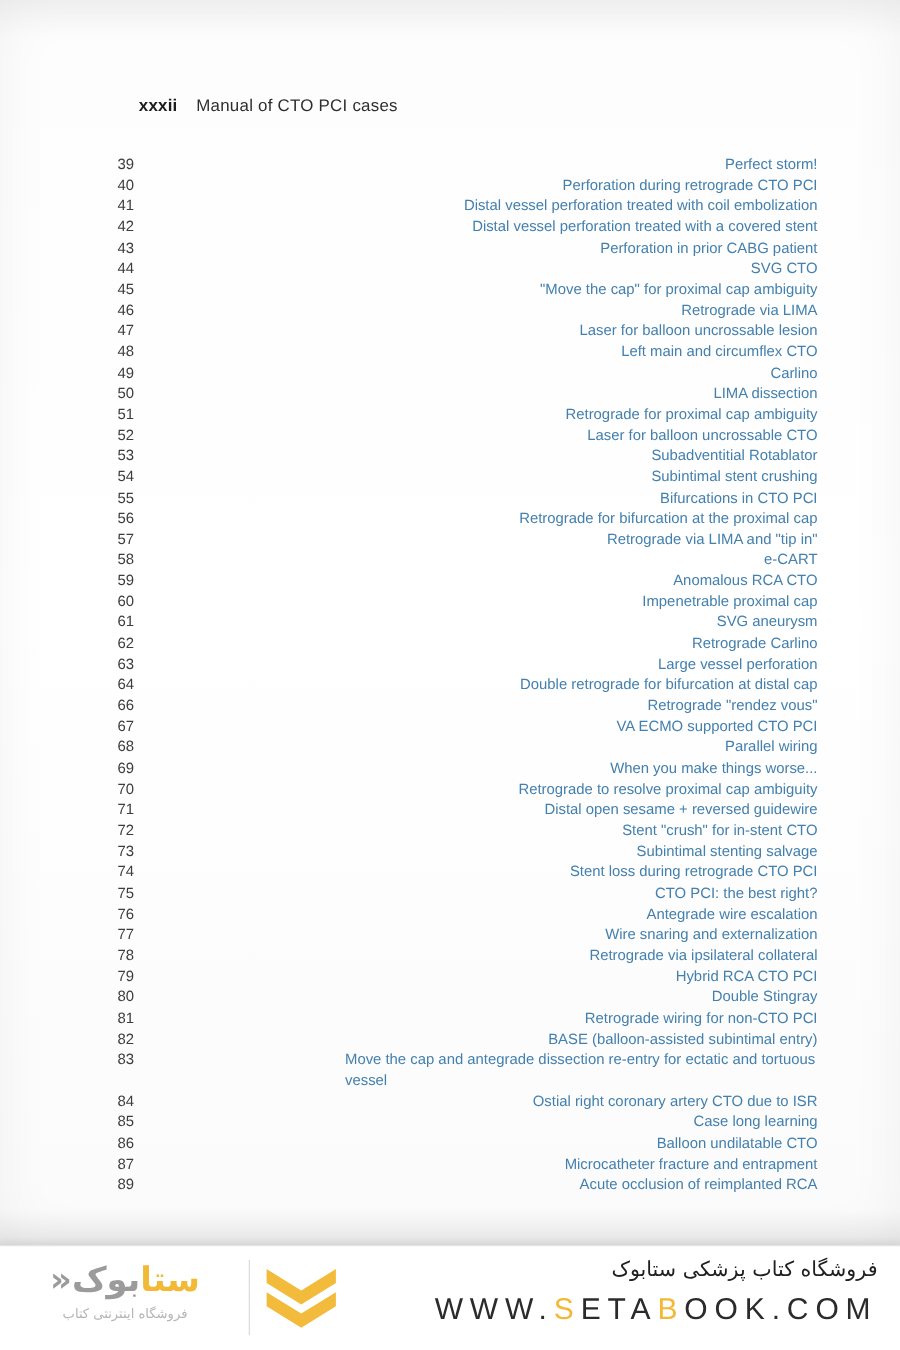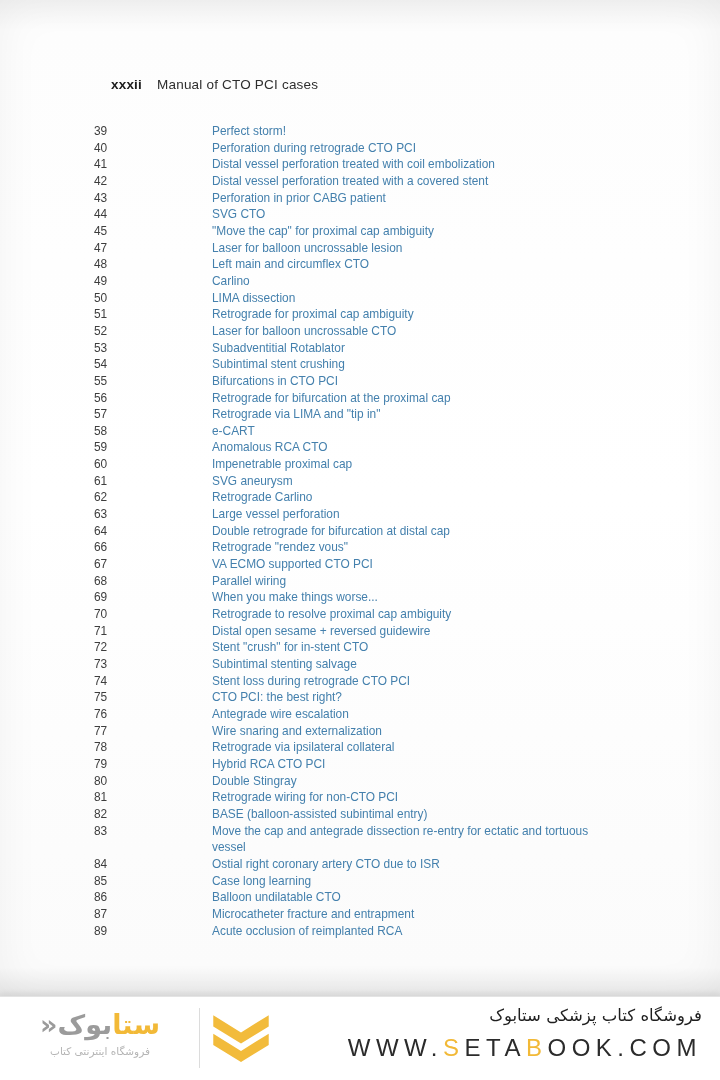--- a/index.html
+++ b/index.html
@@ -34,21 +34,21 @@
     color: #1c1c1c;
     margin-right: 15px;
   }
   .toc {
     position: absolute;
     left: 94px; top: 123px;
     width: 560px;
     font-size: 11.9px;
     line-height: 16.65px;
   }
-  .toc-row { display: flex; align-items: flex-start; }
+  .toc-row { display: flex; align-items: flex-start; justify-content: space-between; }
   .toc-num {
     width: 118px;
     flex: 0 0 118px;
     color: #3d3d3d;
   }
   .toc-title {
     color: var(--title-blue, #4480ad);
     max-width: 378px;
   }
   
@@ -162,20 +162,24 @@
   <div class="toc-row">
     <span class="toc-num">44</span>
     <span class="toc-title">SVG CTO</span>
   </div>
 
   <div class="toc-row">
     <span class="toc-num">45</span>
     <span class="toc-title">"Move the cap" for proximal cap ambiguity</span>
   </div>
 
+  <div class="toc-row">
+    <span class="toc-num">46</span>
+    <span class="toc-title">Retrograde via LIMA</span>
+  </div>
 
   <div class="toc-row">
     <span class="toc-num">47</span>
     <span class="toc-title">Laser for balloon uncrossable lesion</span>
   </div>
 
   <div class="toc-row">
     <span class="toc-num">48</span>
     <span class="toc-title">Left main and circumflex CTO</span>
   </div>

